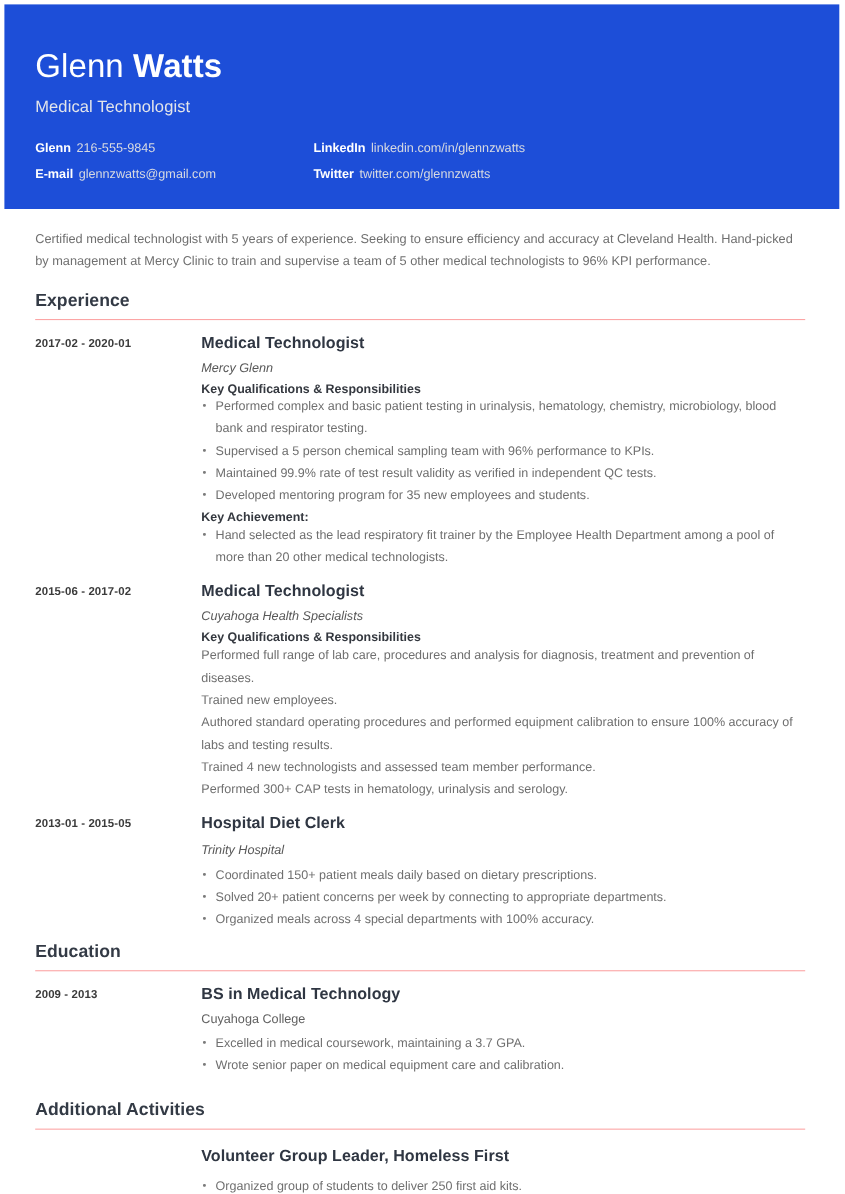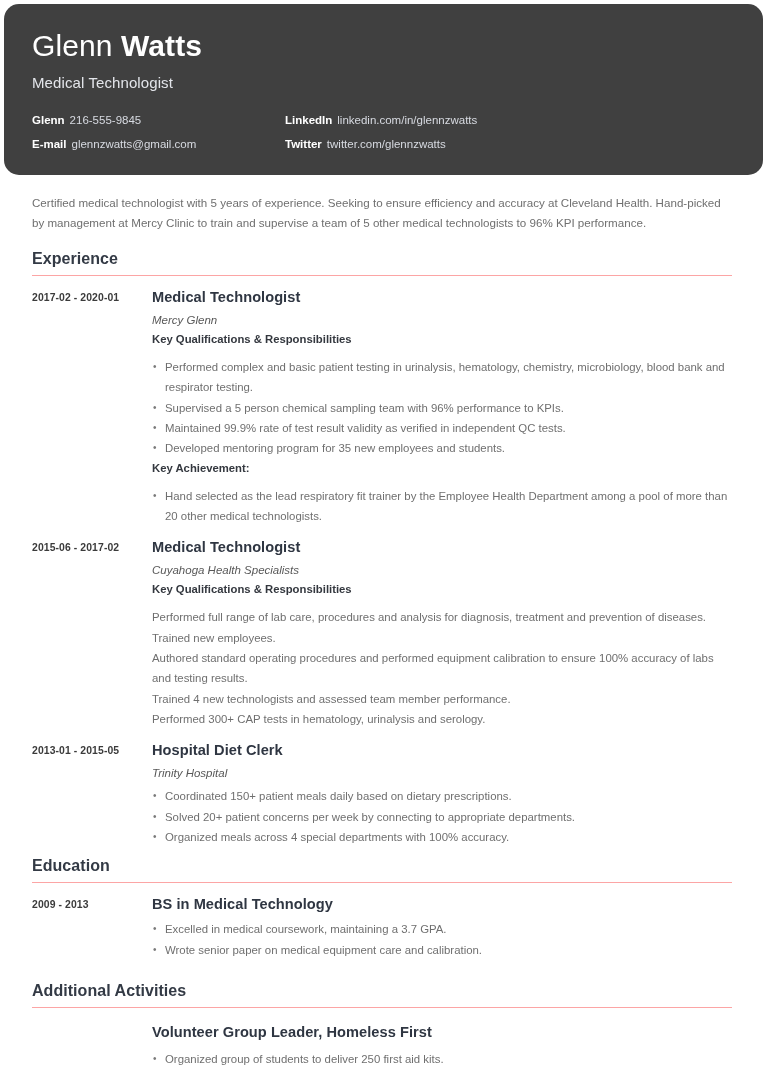--- a/index.html
+++ b/index.html
@@ -17,23 +17,22 @@
     position: relative;
     width: 768px;
     height: 1085px;
     background: #ffffff;
     padding: 4px 5px 0 4px;
     overflow: hidden;
   }
 
   
   .header {
-    background: #404040;
-    padding: 25px 31px 24px 28px;
-    border-radius: 15px;
+    background: #1d4ed8;
+    padding: 40px 31px 24px 28px;
   }
 
   .name {
     font-size: 30px;
     line-height: 1.12;
     color: #ffffff;
     font-weight: 300;
     letter-spacing: 0.1px;
     white-space: nowrap;
   }
@@ -86,20 +85,21 @@
     letter-spacing: 0.05px;
     padding-bottom: 7px;
     border-bottom: 1px solid #fca5a5;
   }
 
   
   .entry {
     display: grid;
     grid-template-columns: 120px 1fr;
     margin-top: 13px;
+    gap: 31px;
   }
   .entry.no-date { grid-template-columns: 120px 1fr; }
 
   .entry-date {
     font-size: 10.4px;
     font-weight: 700;
     color: #3b3b3b;
     padding-top: 3px;
     letter-spacing: 0.1px;
     white-space: nowrap;
@@ -121,21 +121,21 @@
   }
   .entry-org.plain { font-style: normal; color: #5f5f5f; }
 
   .sub-head {
     margin-top: 7px;
     font-size: 11.3px;
     font-weight: 700;
     color: #34383f;
   }
 
-  .items { margin-top: 12px; }
+  .items { margin-top: 0; }
 
   .item {
     position: relative;
     font-size: 11.4px;
     line-height: 1.78;
     color: #6f6f6f;
     padding-left: 13px;
   }
   .item::before {
     content: "\2022";
@@ -240,20 +240,21 @@
       </div>
     </div>
 
     <div class="section" style="margin-top:10px">
       <div class="section-title">Education</div>
 
       <div class="entry">
         <div class="entry-date">2009 - 2013</div>
         <div class="entry-content">
           <div class="entry-title">BS in Medical Technology</div>
+          <div class="entry-org plain">Cuyahoga College</div>
           <div class="items" style="margin-top:6px">
             <div class="item">Excelled in medical coursework, maintaining a 3.7 GPA.</div>
             <div class="item">Wrote senior paper on medical equipment care and calibration.</div>
           </div>
         </div>
       </div>
     </div>
 
     <div class="section" style="margin-top:22px">
       <div class="section-title">Additional Activities</div>

